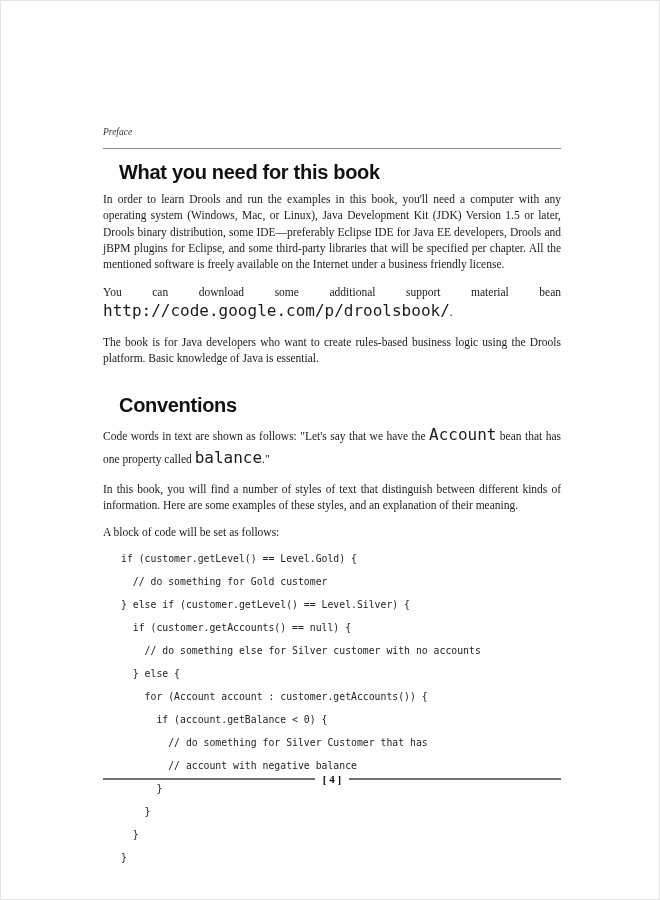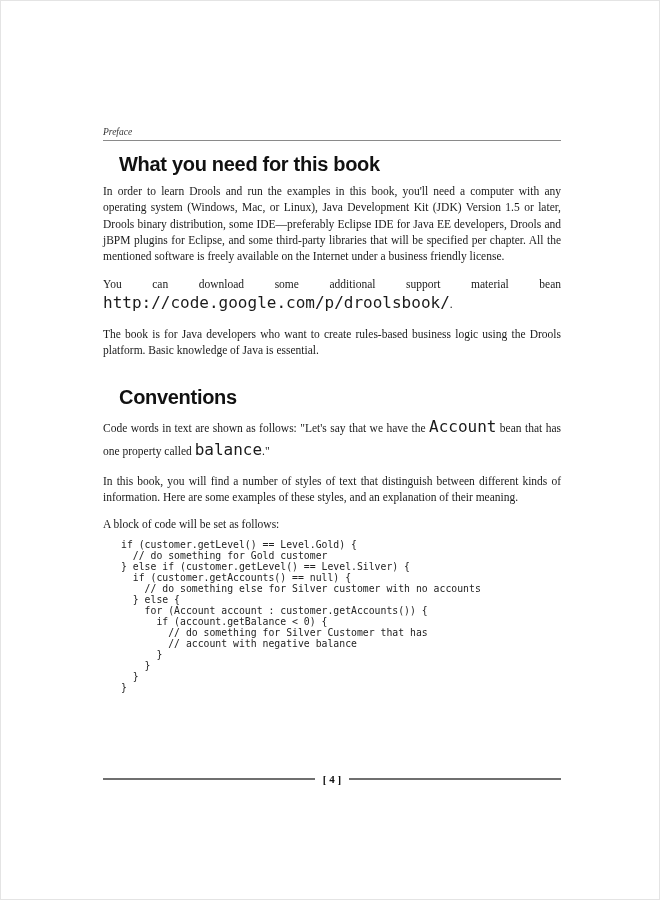--- a/index.html
+++ b/index.html
@@ -21,21 +21,21 @@
   .content {
     position: absolute;
     left: 102px;
     top: 126px;
     width: 458px;
   }
   .running-head {
     font-style: italic;
     font-size: 9.5px;
     color: #333;
-    padding-bottom: 3px;
+    padding-bottom: 11px;
     border-bottom: 1px solid #8a8a8a;
   }
   .section-heading {
     font-family: "Liberation Sans", sans-serif;
     font-weight: 700;
     font-size: 20px;
     letter-spacing: -0.3px;
     color: #111;
     margin: 28px 0 7px 16px;
   }
@@ -51,21 +51,21 @@
   p.body.tight {
     margin-bottom: 4px;
   }
   .mono {
     font-family: "DejaVu Sans Mono", monospace;
     font-size: 16px;
   }
   pre.code-block {
     font-family: "DejaVu Sans Mono", monospace;
     font-size: 9.8px;
-    line-height: 11px;
+    line-height: 23px;
     margin: 6px 0 0 18px;
     white-space: pre;
     color: #222;
   }
   .footer {
     position: absolute;
     left: 102px;
     top: 772px;
     width: 458px;
     display: flex;

